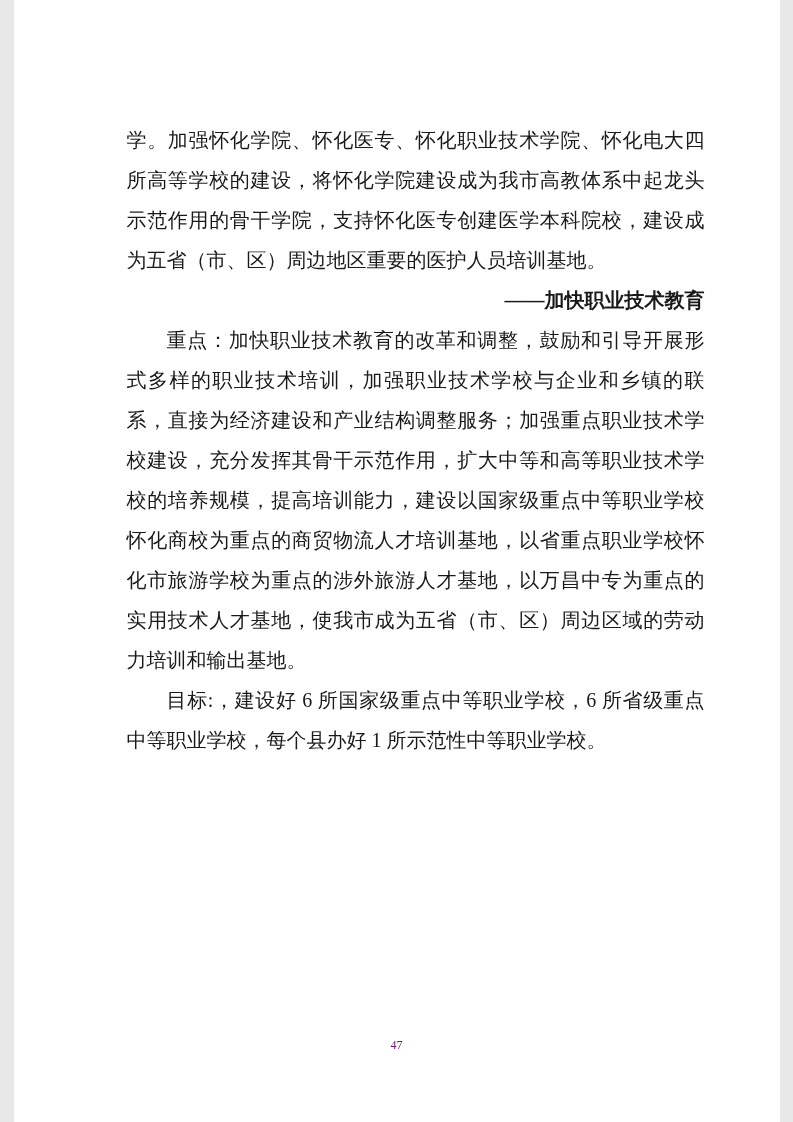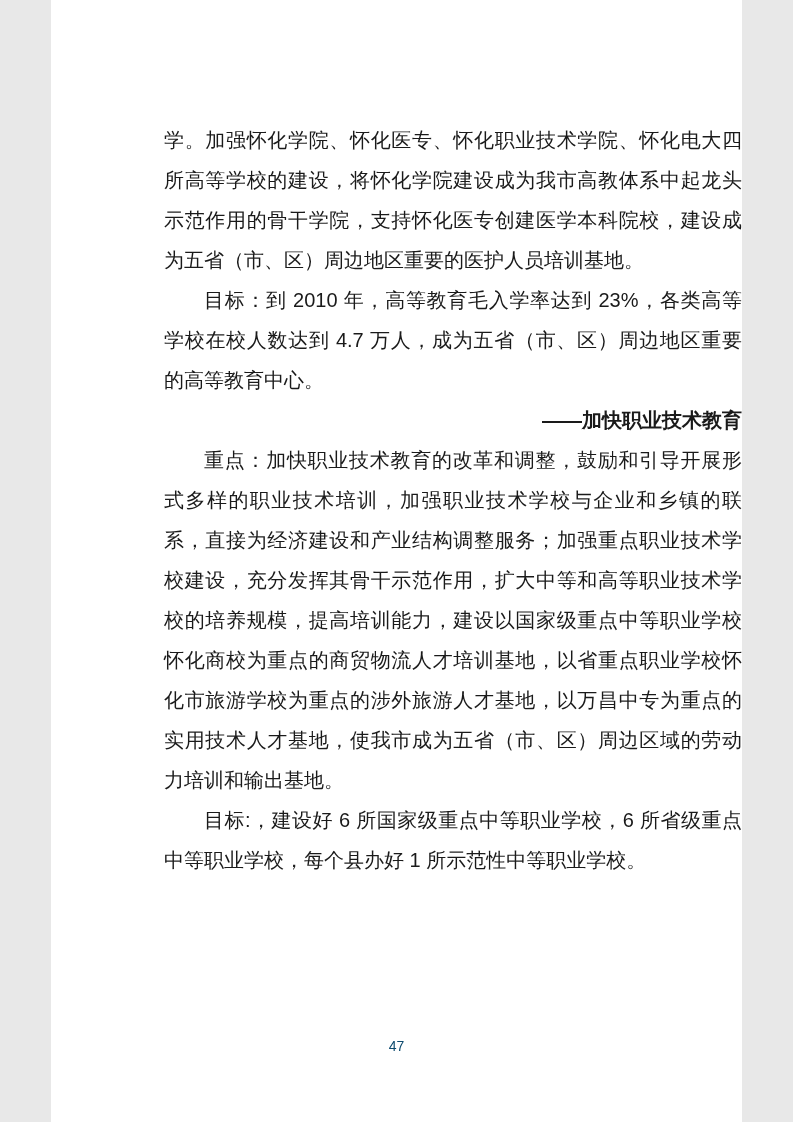--- a/index.html
+++ b/index.html
@@ -2,25 +2,25 @@
 <html><head>
 <meta charset="utf-8">
 <style>
   html, body {
     margin: 0;
     padding: 0;
     background: #e8e8e8;
   }
   .page {
     position: relative;
-    width: 691px;
+    width: 766px;
     height: 1122px;
     margin: 0 auto;
     background: #ffffff;
-    font-family: Liberation Sans, sans-serif;
+    font-family: Liberation Serif, serif;
     color: #1a1a1a;
     overflow: hidden;
     box-sizing: border-box;
   }
   .text-block {
     position: absolute;
     left: 113px;
     top: 120px;
     width: 578px;
   }
@@ -40,29 +40,28 @@
     font-weight: bold;
     text-align: right;
     text-indent: 2em;
   }
   .page-number {
     position: absolute;
     left: 0;
     right: 0;
     top: 1038px;
     text-align: center;
-    font-size: 14px;
-    color: #0c4a6e;
+    font-size: 12px;
+    color: #701a75;
   }
 </style>
 </head>
 <body>
 
 <div class="page">
   <div class="text-block">
     <p>学。加强怀化学院、怀化医专、怀化职业技术学院、怀化电大四所高等学校的建设，将怀化学院建设成为我市高教体系中起龙头示范作用的骨干学院，支持怀化医专创建医学本科院校，建设成为五省（市、区）周边地区重要的医护人员培训基地。</p>
-    <p class="indent">目标：到 2010 年，高等教育毛入学率达到 23%，各类高等学校在校人数达到 4.7 万人，成为五省（市、区）周边地区重要的高等教育中心。</p>
     <p class="heading">——加快职业技术教育</p>
     <p class="indent">重点：加快职业技术教育的改革和调整，鼓励和引导开展形式多样的职业技术培训，加强职业技术学校与企业和乡镇的联系，直接为经济建设和产业结构调整服务；加强重点职业技术学校建设，充分发挥其骨干示范作用，扩大中等和高等职业技术学校的培养规模，提高培训能力，建设以国家级重点中等职业学校怀化商校为重点的商贸物流人才培训基地，以省重点职业学校怀化市旅游学校为重点的涉外旅游人才基地，以万昌中专为重点的实用技术人才基地，使我市成为五省（市、区）周边区域的劳动力培训和输出基地。</p>
     <p class="indent">目标:，建设好 6 所国家级重点中等职业学校，6 所省级重点中等职业学校，每个县办好 1 所示范性中等职业学校。</p>
   </div>
   <div class="page-number">47</div>
 </div>
 
 </body></html>

